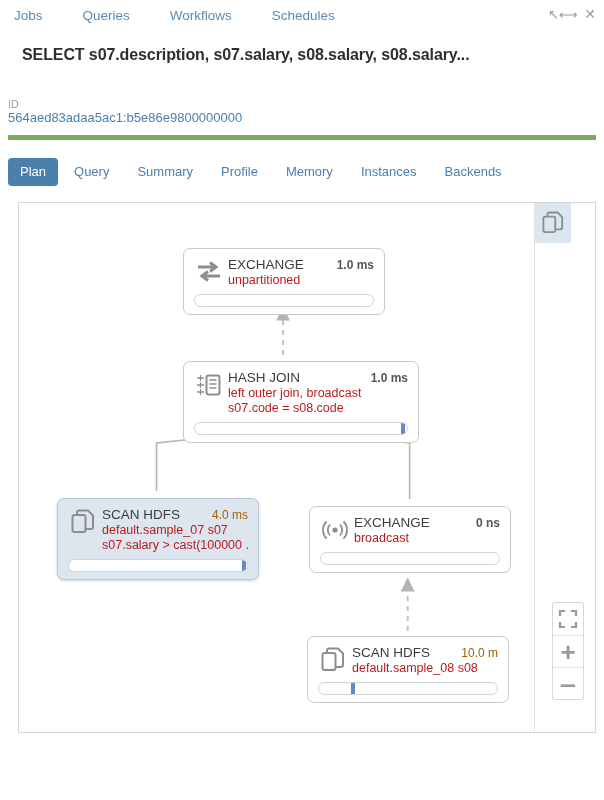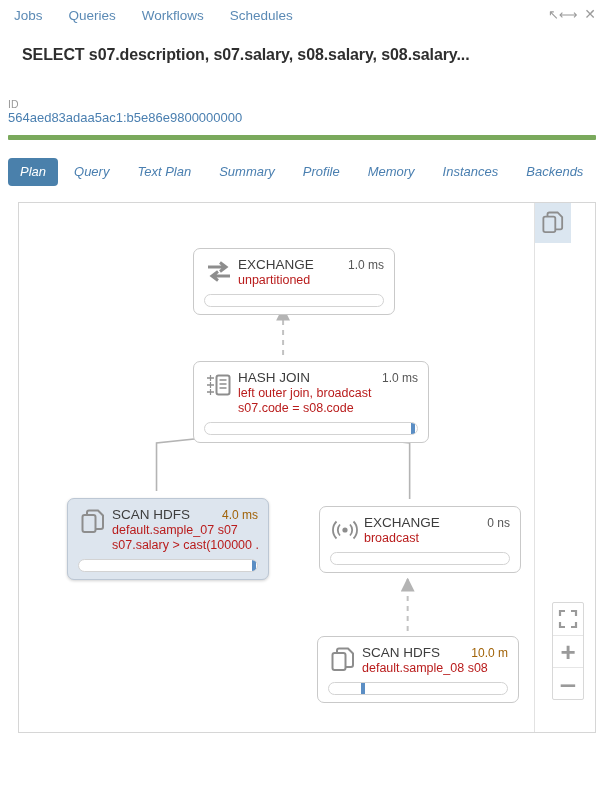--- a/index.html
+++ b/index.html
@@ -11,21 +11,21 @@
     overflow: hidden;
   }
 
   
   .topnav {
     position: relative;
     height: 34px;
     padding: 8px 0 0 14px;
     display: flex;
     align-items: flex-start;
-    gap: 26px;
+    gap: 40px;
   }
   .topnav a {
     color: #5b8ab5;
     font-size: 13.5px;
     text-decoration: none;
     line-height: 16px;
   }
   .win-icons {
     position: absolute;
     right: 8px; top: 6px;
@@ -65,21 +65,20 @@
     background: #7aa95c;
     border-radius: 1px;
   }
 
   
   .tabs {
     margin: 18px 0 0 8px;
     display: flex;
     align-items: center;
     gap: 4px;
-    font-style: italic;
   }
   .tab {
     font-size: 13px;
     color: #4a7fb0;
     padding: 6px 12px;
     border-radius: 4px;
     line-height: 16px;
     white-space: nowrap;
     cursor: pointer;
   }
@@ -124,21 +123,20 @@
   }
 
   
   .node {
     position: absolute;
     border: 1px solid #c9c9c9;
     border-radius: 7px;
     background: #ffffff;
     padding: 8px 10px 7px 10px;
     cursor: pointer;
-    margin-left: 10px;
   }
   .node.selected {
     background: #dde5ee;
     border: 1px solid #bcc7d4;
     box-shadow: 0 1px 3px rgba(0,0,0,.18);
   }
   .node-head {
     display: flex;
     align-items: flex-start;
   }
@@ -163,21 +161,21 @@
     color: #3d3d3d;
     white-space: nowrap;
   }
   .node-time {
     font-size: 12px;
     font-weight: normal;
     color: #a16207;
     margin-left: 10px;
     white-space: nowrap;
   }
-  .node-time.light { font-weight: normal; color: #555; text-align: right; }
+  .node-time.light { font-weight: bold; color: #555; text-align: right; }
   .node-sub {
     font-size: 12.5px;
     color: #b91c1c;
     white-space: nowrap;
     overflow: hidden;
     text-overflow: clip;
     margin-top: 1px;
   }
   .node-bar {
     position: relative;
@@ -238,21 +236,20 @@
 <div class="idwrap">
   <div class="idlabel">ID</div>
   <div class="idvalue">564aed83adaa5ac1:b5e86e9800000000</div>
 </div>
 
 <div class="greenbar"></div>
 
 <div class="tabs">
   <div class="tab active">Plan</div>
   <div class="tab">Query</div>
-  <div class="tab">Text Plan</div>
   <div class="tab">Summary</div>
   <div class="tab">Profile</div>
   <div class="tab">Memory</div>
   <div class="tab">Instances</div>
   <div class="tab">Backends</div>
 </div>
 
 <div class="plan-wrap">
 
   <svg class="edges" viewBox="0 0 578 529" preserveAspectRatio="none">

